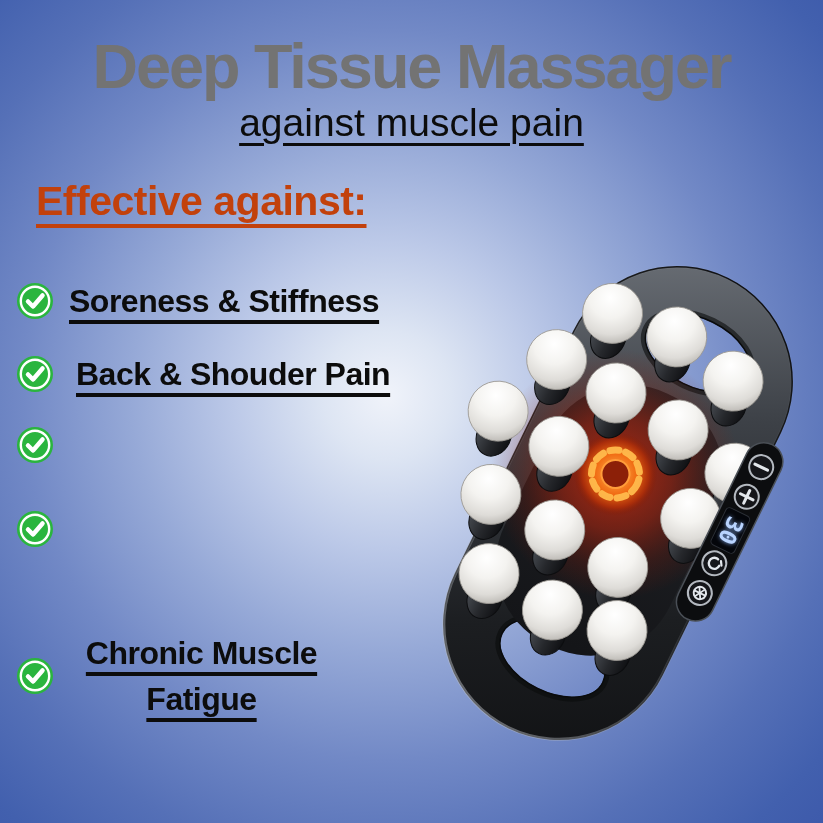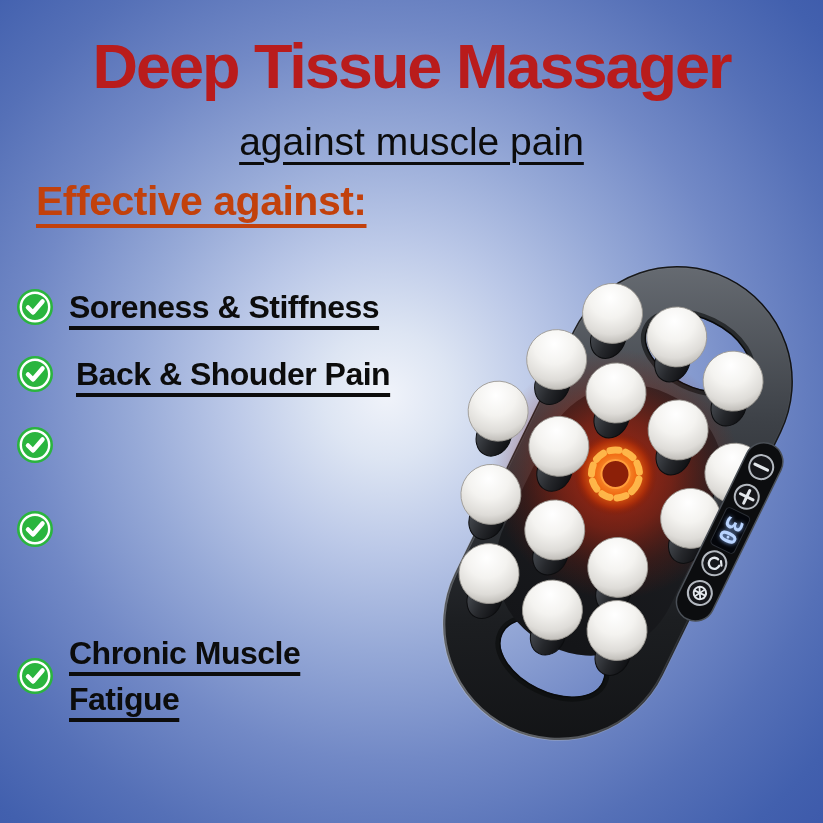--- a/index.html
+++ b/index.html
@@ -7,48 +7,48 @@
     width:823px;height:823px;position:relative;overflow:hidden;
     font-family:"Liberation Sans","DejaVu Sans",sans-serif;
     background:
       radial-gradient(circle 640px at 47% 48%,
         #f0f3fa 0%, #dde5f3 10%, #bcc9e8 24%,
         #96a9d7 40%, #7289c6 57%, #5570b7 74%,
         #4260ae 88%, #3b57a9 100%);
   }
   .title{
     position:absolute;top:30px;left:0;width:823px;text-align:center;
-    font-size:63px;line-height:72px;font-weight:800;color:#b91c1c;
+    font-size:63px;line-height:72px;font-weight:800;color:#737373;
     letter-spacing:-2px;
   }
   .subtitle{
     position:absolute;top:99px;left:0;width:823px;text-align:center;
     font-size:39px;line-height:48px;font-weight:400;color:#0c0c0c;
-    text-decoration:underline;text-decoration-thickness:3px;text-underline-offset:7px;margin-top:19px;
+    text-decoration:underline;text-decoration-thickness:3px;text-underline-offset:7px;
   }
   .heading{
     position:absolute;top:175px;left:36px;
     font-size:41px;line-height:52px;font-weight:800;color:#c2410c;
     letter-spacing:-0.5px;
     text-decoration:underline;text-decoration-thickness:4px;text-underline-offset:9px;
   }
   .benefit{
     position:absolute;left:16px;display:flex;align-items:center;gap:15px;
   }
   .check{width:38px;height:38px;flex:0 0 auto;}
   .blabel{
     font-size:32px;line-height:46px;font-weight:700;color:#0c0c0c;
     letter-spacing:-0.5px;
     text-decoration:underline;text-decoration-thickness:3.5px;text-underline-offset:8px;
   }
-  .b1{top:284px;}
+  .b1{top:278px;}
   .b2{top:351px;gap:22px;}
   .b3{top:426px;}
   .b4{top:510px;}
-  .b5{top:630px;}
+  .b5{top:630px;text-align:center;}
   .b4 .blabel{max-width:240px;}
   .b5 .blabel{max-width:265px;}
   .device{position:absolute;left:393px;top:238px;width:430px;height:566px;}
 </style>
 </head>
 <body>
 
 <div class="title">Deep Tissue Massager</div>
 <div class="subtitle">against muscle pain</div>
 <div class="heading">Effective against:</div>

